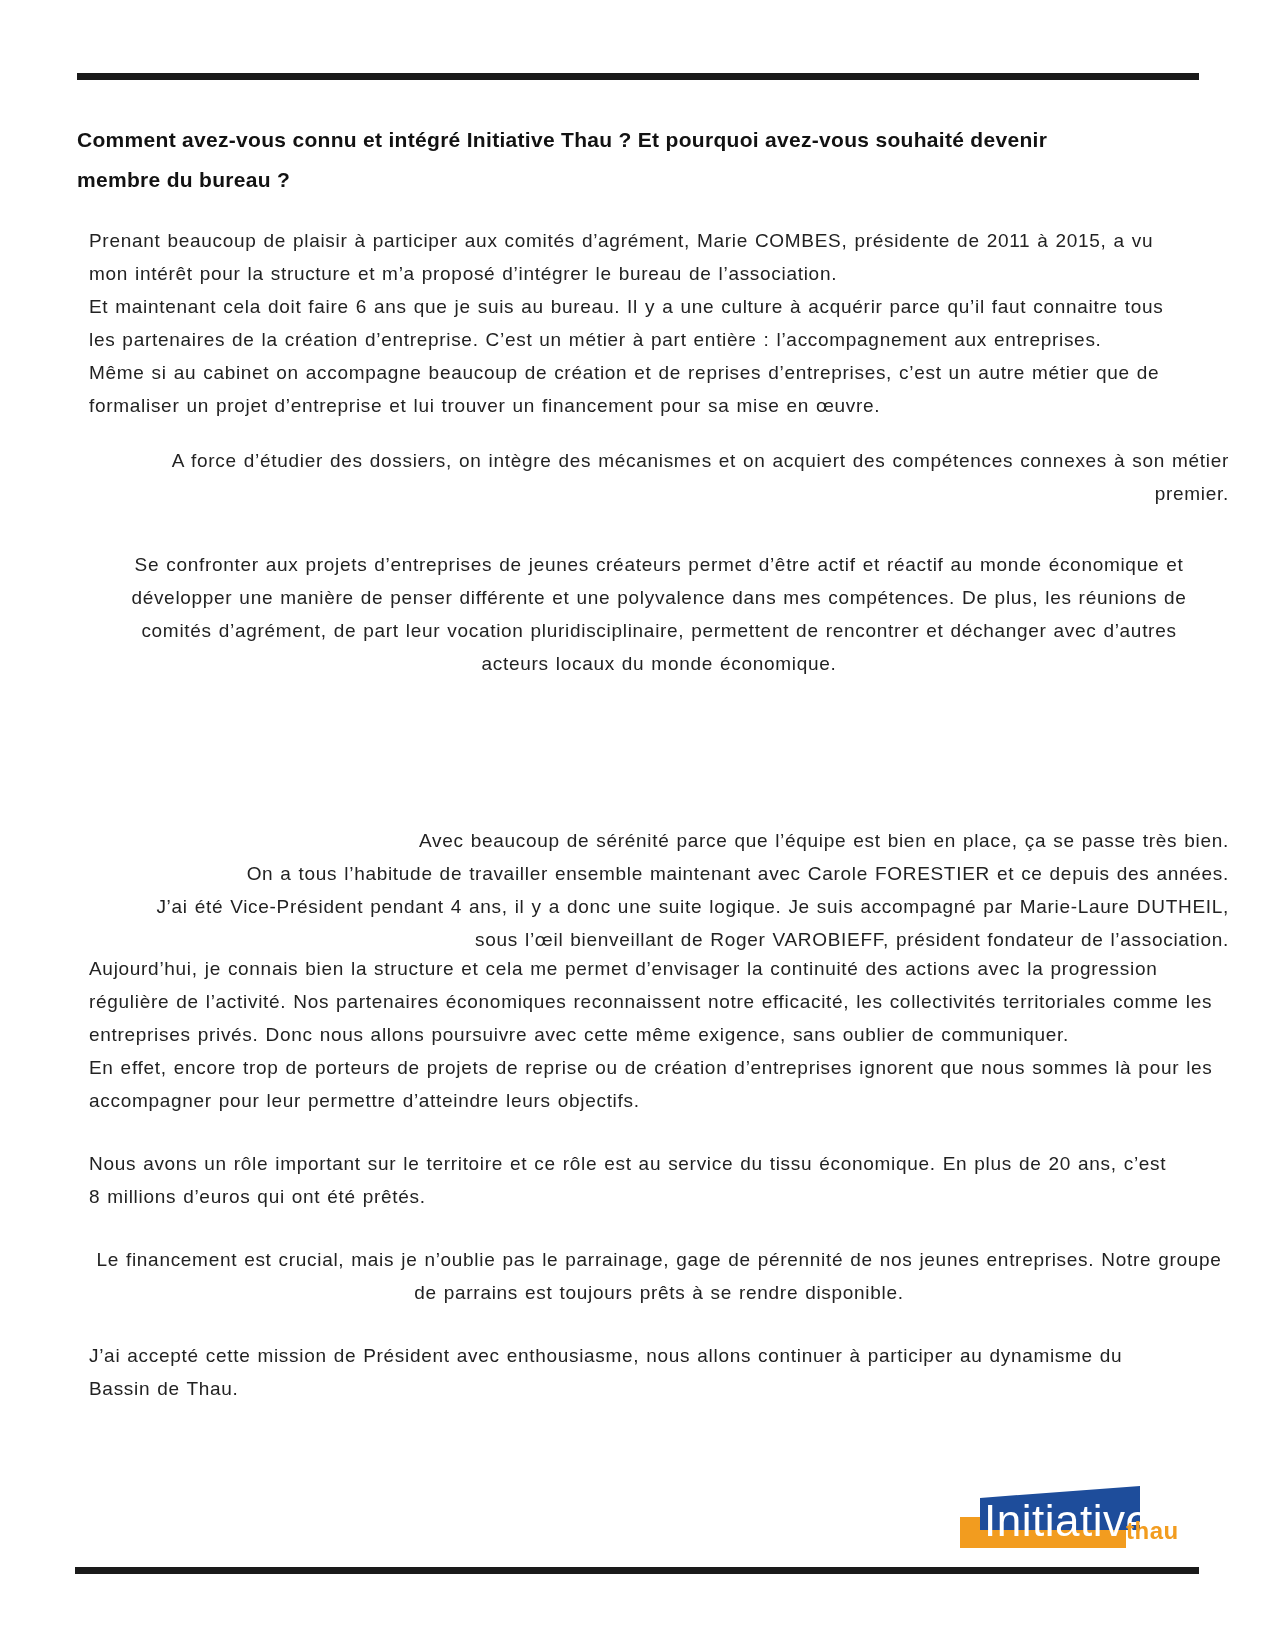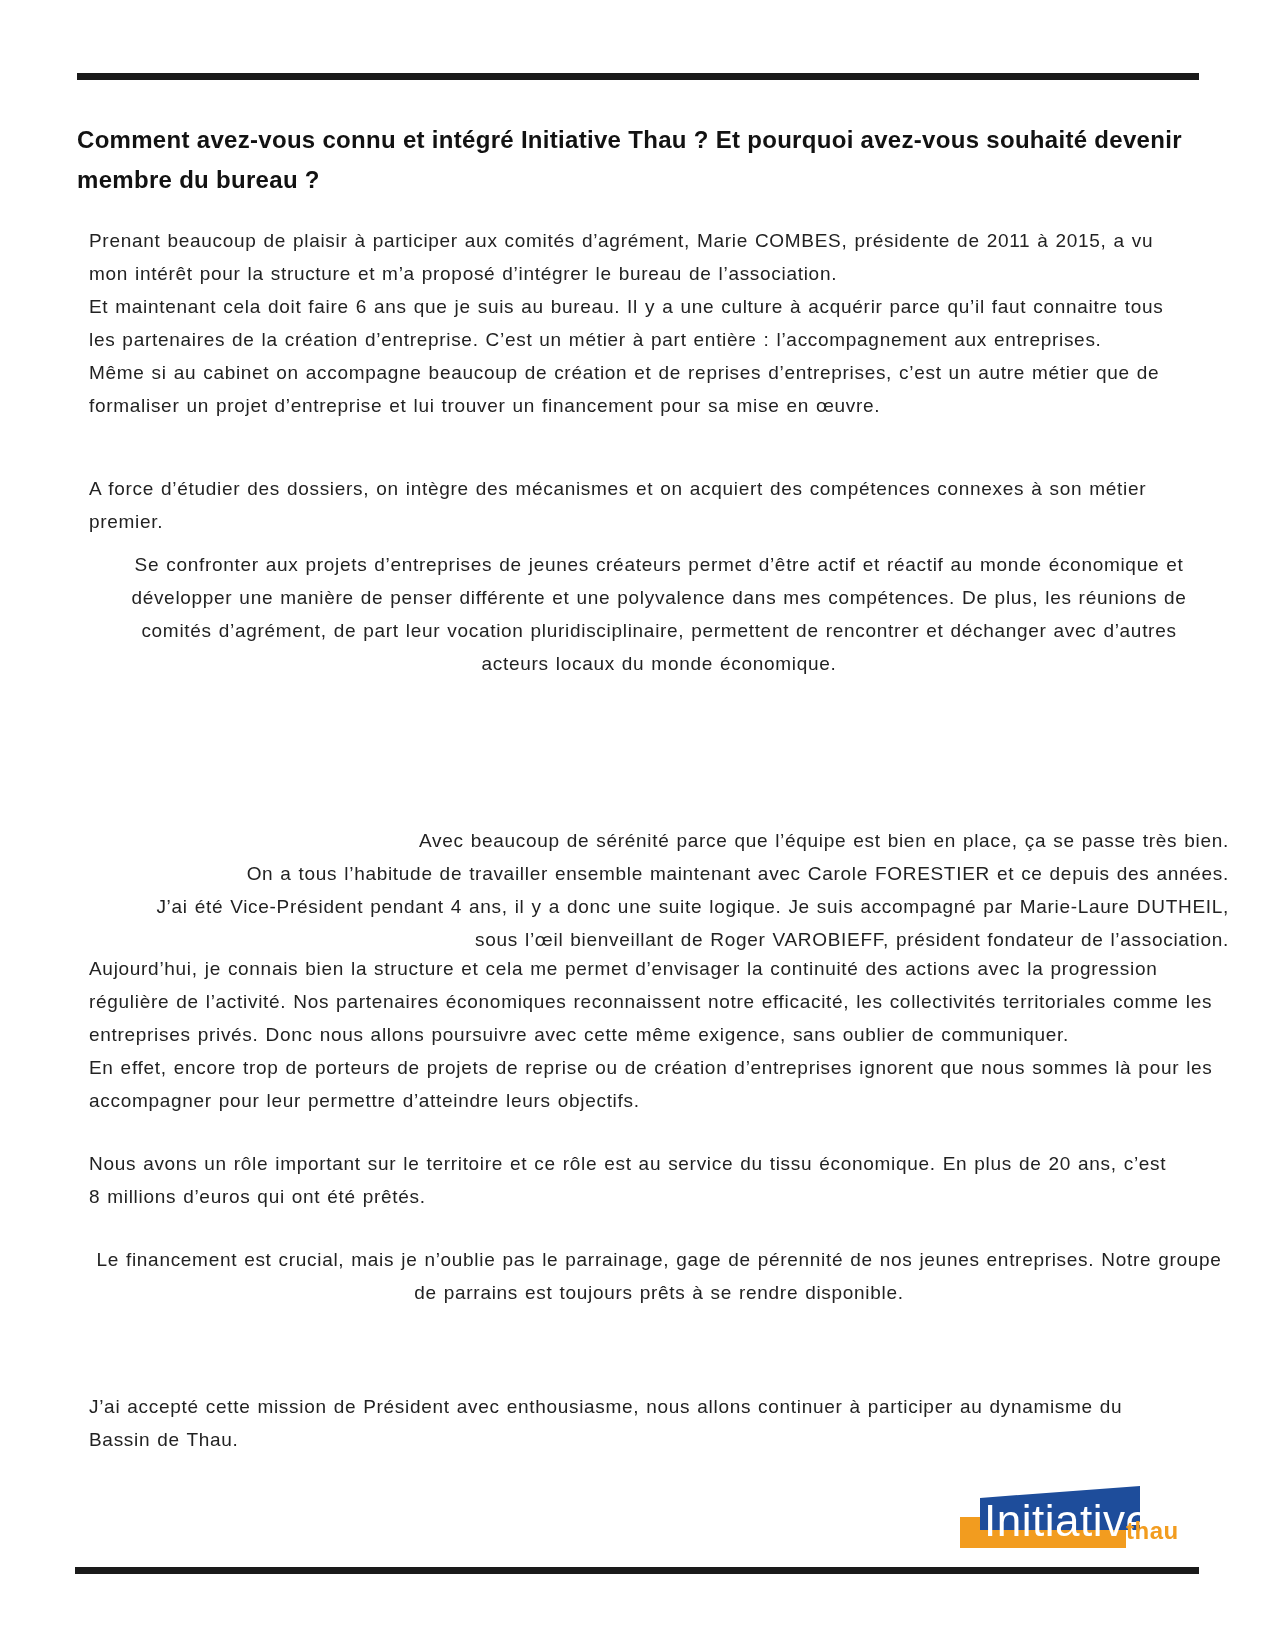--- a/index.html
+++ b/index.html
@@ -25,21 +25,21 @@
     background: #1a1a1a;
   }
   .rule-top { top: 73px; }
   .rule-bottom { top: 1567px; left: 75px; width: 1124px; }
 
   .question {
     position: absolute;
     left: 77px;
     width: 1140px;
     margin: 0;
-    font-size: 24px;
+    font-size: 21px;
     font-weight: bold;
     line-height: 40px;
     letter-spacing: 0.3px;
     color: #121212;
     white-space: pre;
   }
   .q1 { top: 120px; }
   .q2 { top: 706px; line-height: 36px; }
 
   .body-text {
@@ -49,27 +49,27 @@
     margin: 12px;
     font-size: 19px;
     font-weight: 400;
     line-height: 33px;
     letter-spacing: 0.7px;
     word-spacing: 1px;
     color: #222222;
     white-space: pre;
   }
   .p1 { top: 212px; }
-  .p2 { top: 460px; }
+  .p2 { top: 432px; text-align: right; }
   .p3 { top: 536px; text-align: center; }
   .p4 { top: 812px; text-align: right; }
   .p5 { top: 940px; }
   .p6 { top: 1135px; }
   .p7 { top: 1231px; text-align: center; }
-  .p8 { top: 1378px; }
+  .p8 { top: 1327px; }
 
   
   .logo {
     position: absolute;
     left: 958px;
     top: 1484px;
     width: 216px;
     height: 66px;
   }
   .logo-orange-bar {

